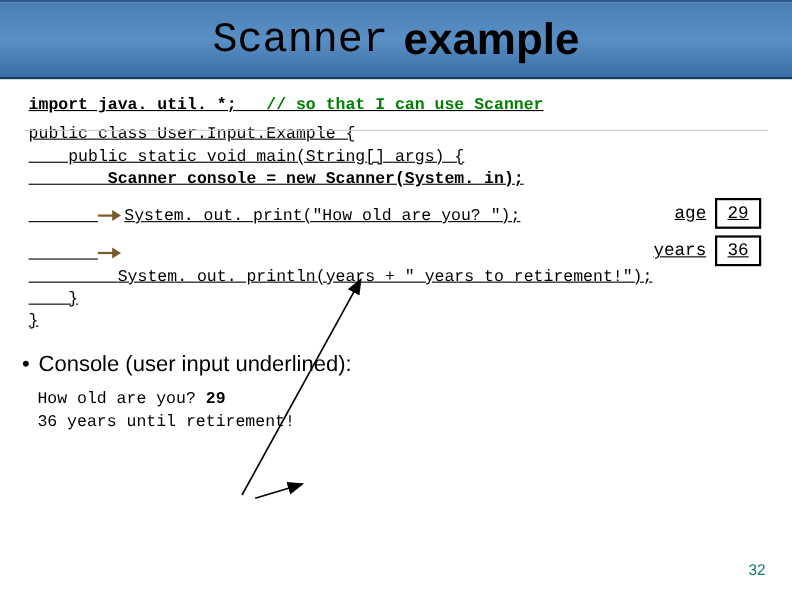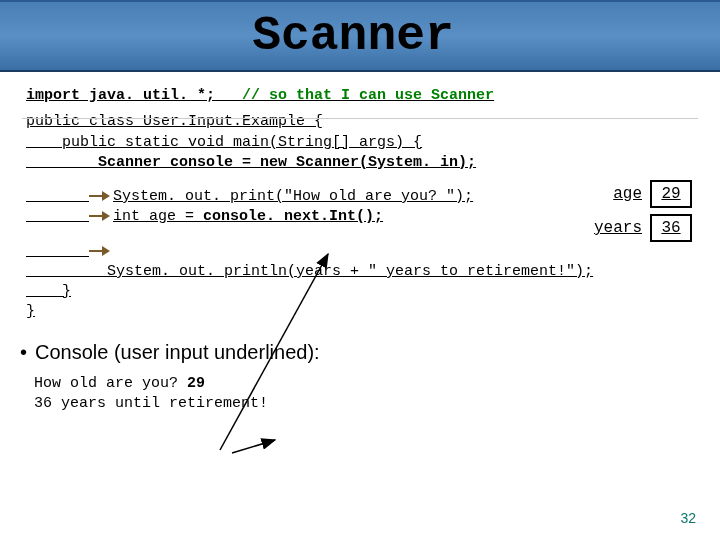--- a/index.html
+++ b/index.html
@@ -17,22 +17,22 @@
     background: linear-gradient(to bottom, #4a7fb5 0%, #5a8fc5 50%, #3a6fa5 100%);
     border-top: 2px solid #2a5a90;
     border-bottom: 2px solid #1a3a60;
     display: flex;
     align-items: center;
     justify-content: center;
     position: relative;
   }
   .title-mono {
     font-family: "Courier New", monospace;
-    font-weight: bold;
-    font-size: 48px;
+    font-weight: normal;
+    font-size: 38px;
     color: #000;
     margin-right: 14px;
   }
   .title-sans {
     font-family: Verdana, Arial, sans-serif;
     font-weight: bold;
     font-size: 40px;
     color: #000;
   }
   .content {
@@ -131,31 +131,31 @@
     right: 22px;
     top: 118px;
     border-top: 1px solid #ccc;
   }
 </style>
 </head>
 <body>
 
 <div class="title-bar">
   <span class="title-mono">Scanner</span>
+  <span class="title-sans">example</span>
 </div>
 
 <div class="content">
   <div class="code-line"><span class="bold">import java. util. *;</span><span class="bold comment">   // so that I can use Scanner</span></div>
   <div style="height:6px"></div>
   <div class="code-line">public class User.Input.Example {</div>
   <div class="code-line">    public static void main(String[] args) {</div>
   <div class="code-line"><span style="white-space:pre">        </span><span class="bold">Scanner console = new Scanner(System. in);</span></div>
   <div style="height:14px"></div>
   <div class="code-line"><span style="white-space:pre">       </span><span class="arrow"></span><span>System. out. print("How old are you? ");</span></div>
-  <div class="code-line"><span style="white-space:pre">       </span><span class="arrow"></span><span>int age = </span><span class="bold">console. next.Int();</span></div>
   <div style="height:14px"></div>
   <div class="code-line"><span style="white-space:pre">       </span><span class="arrow"></span></div>
   <div class="code-line"><span style="white-space:pre">         </span><span>System. out. println(years + " years to retirement!");</span></div>
   <div class="code-line">    }</div>
   <div class="code-line">}</div>
 </div>
 
 <div class="hr-top"></div>
 
 <div class="value-boxes">

